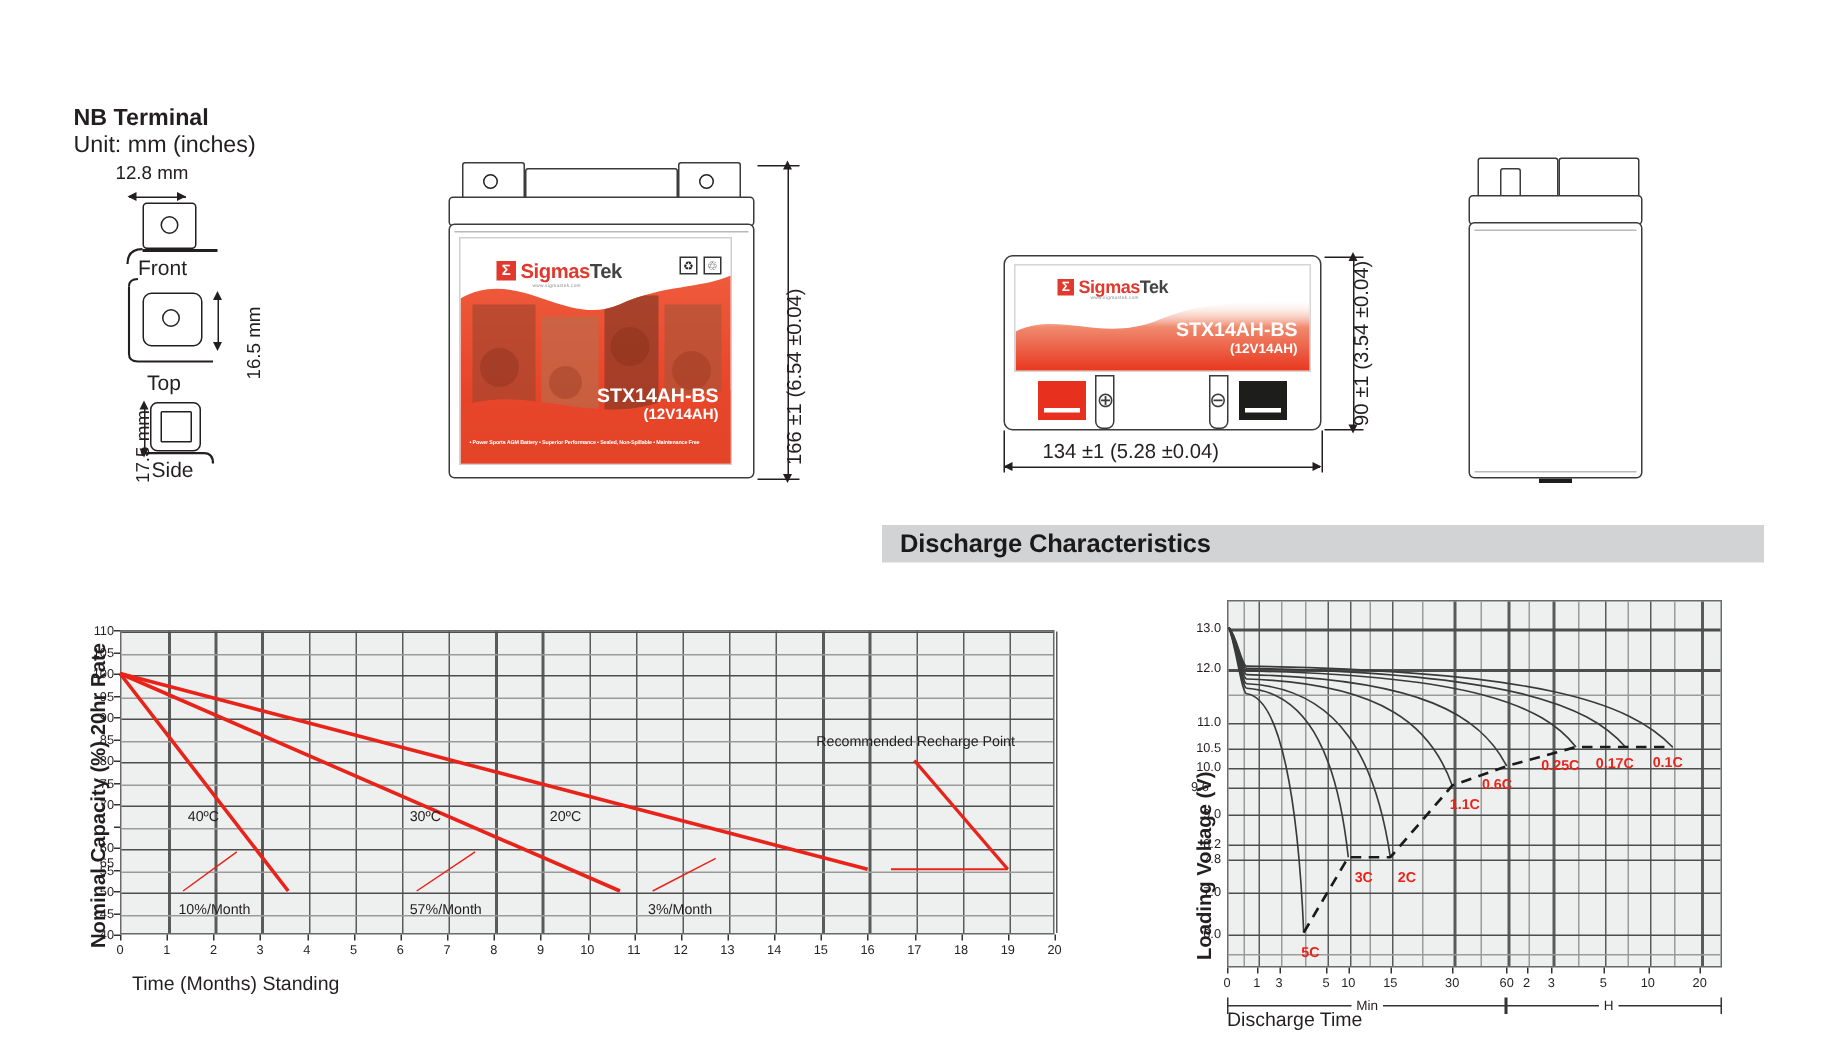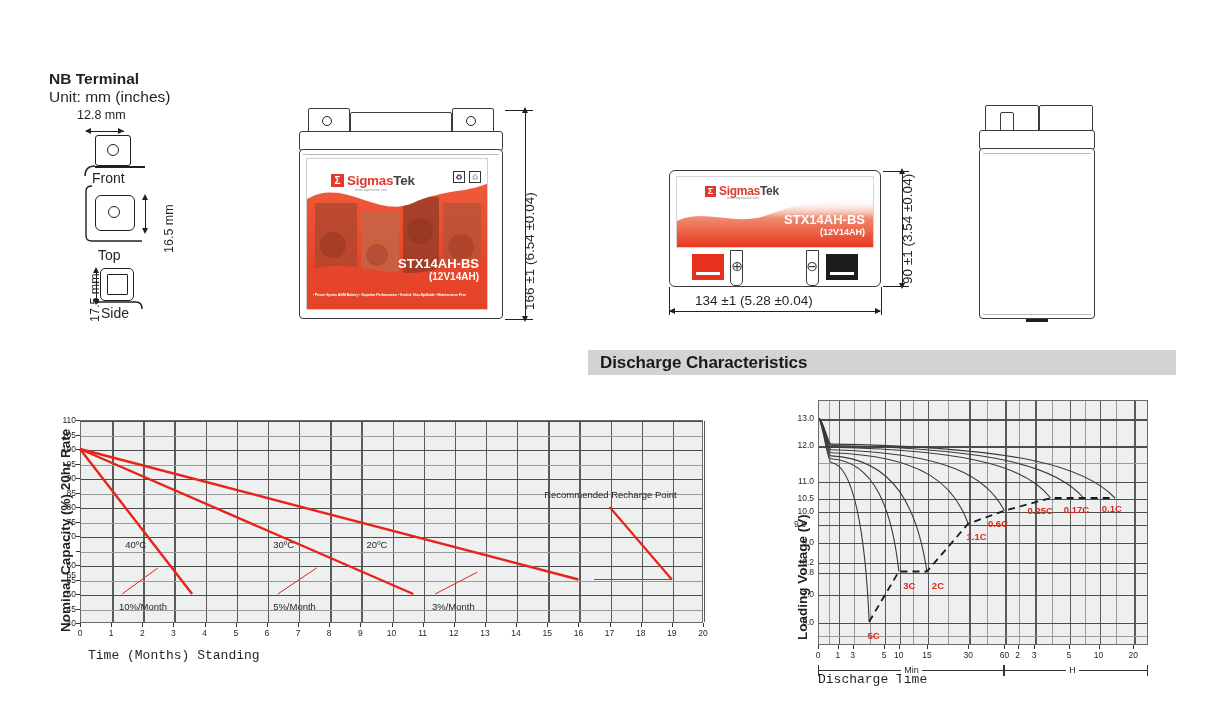--- a/index.html
+++ b/index.html
@@ -135,21 +135,21 @@
     position: absolute; font-size: 13.5px; color: #231f20; white-space: nowrap;
   }
   .dim-txt.vert { transform-origin: 0 0; transform: rotate(-90deg); }
 
   
   .chart-title-y {
     position: absolute; font-size: 13.5px; font-weight: bold;
     transform-origin: 0 0; transform: rotate(-90deg); white-space: nowrap;
   }
   .chart-title-x {
-    position: absolute; font-size: 13px; white-space: nowrap; font-family: Liberation Mono, monospace;
+    position: absolute; font-size: 13px; white-space: nowrap;
   }
   .plot {
     position: absolute;
     background: #eef0f0;
     border: 1.4px solid #6a6a6a;
   }
   .gl-v { position: absolute; top: 0; bottom: 0; width: 1px; background: #9a9a9a; }
   .gl-v.major { background: #5a5a5a; width: 1.4px; }
   .gl-h { position: absolute; left: 0; right: 0; height: 1px; background: #9a9a9a; }
   .gl-h.major { background: #4d4d4d; height: 1.2px; }
@@ -520,21 +520,21 @@
     <div class="tick-lbl y" style="left: 54px; top: 444px; width: 22px;">100</div>
     <div class="tick-mark" style="left: 76px; top: 449px; width: 4px; height: 1px;"></div>
     <div class="tick-lbl y" style="left: 54px; top: 429.5px; width: 22px;">105</div>
     <div class="tick-mark" style="left: 76px; top: 434.5px; width: 4px; height: 1px;"></div>
     <div class="tick-lbl y" style="left: 54px; top: 415px; width: 22px;">110</div>
     <div class="tick-mark" style="left: 76px; top: 420px; width: 4px; height: 1px;"></div>
     <div class="ann" style="left: 125.167px; top: 538.7px;">40ºC</div>
     <div class="ann" style="left: 273.13px; top: 538.7px;">30ºC</div>
     <div class="ann" style="left: 366.58px; top: 538.7px;">20ºC</div>
     <div class="ann" style="left: 118.938px; top: 601.05px;">10%/Month</div>
-    <div class="ann" style="left: 273.13px; top: 601.05px;">5%/Month</div>
+    <div class="ann" style="left: 273.13px; top: 601.05px;">57%/Month</div>
     <div class="ann" style="left: 431.995px; top: 601.05px;">3%/Month</div>
     <div class="ann" style="left: 544.135px; top: 489.4px;">Recommended Recharge Point</div>
     <div class="tick-lbl y" style="left: 786px; top: 413.375px; width: 28px;">13.0</div>
     <div class="tick-lbl y" style="left: 786px; top: 440.325px; width: 28px;">12.0</div>
     <div class="tick-lbl y" style="left: 786px; top: 475.85px; width: 28px;">11.0</div>
     <div class="tick-lbl y" style="left: 786px; top: 493px; width: 28px;">10.5</div>
     <div class="tick-lbl y" style="left: 786px; top: 505.74px; width: 28px;">10.0</div>
     <div class="tick-lbl y" style="left: 786px; top: 518.725px; width: 28px; text-align: center;">9.6</div>
     <div class="tick-lbl y" style="left: 786px; top: 537.1px; width: 28px;">9.0</div>
     <div class="tick-lbl y" style="left: 786px; top: 556.7px; width: 28px;">8.2</div>

